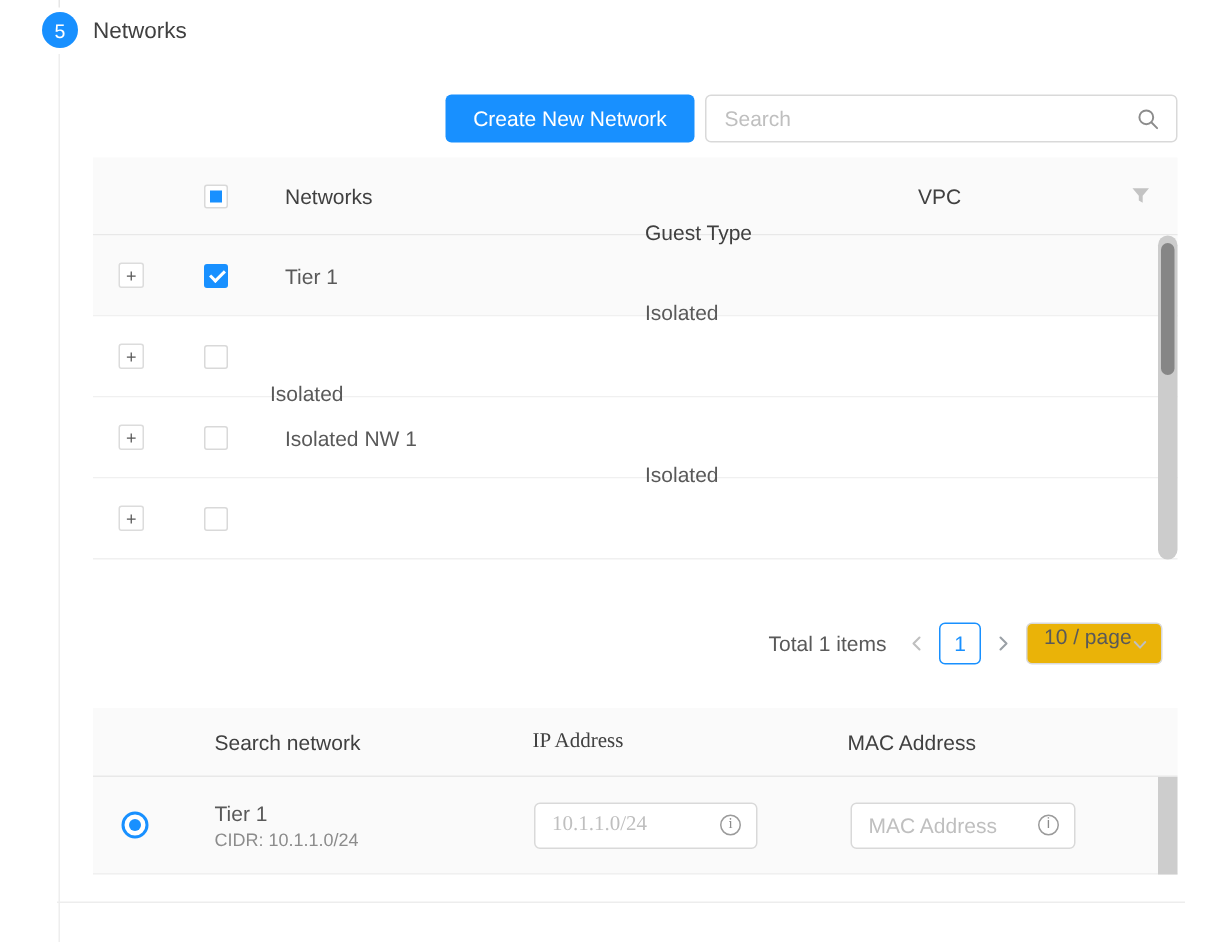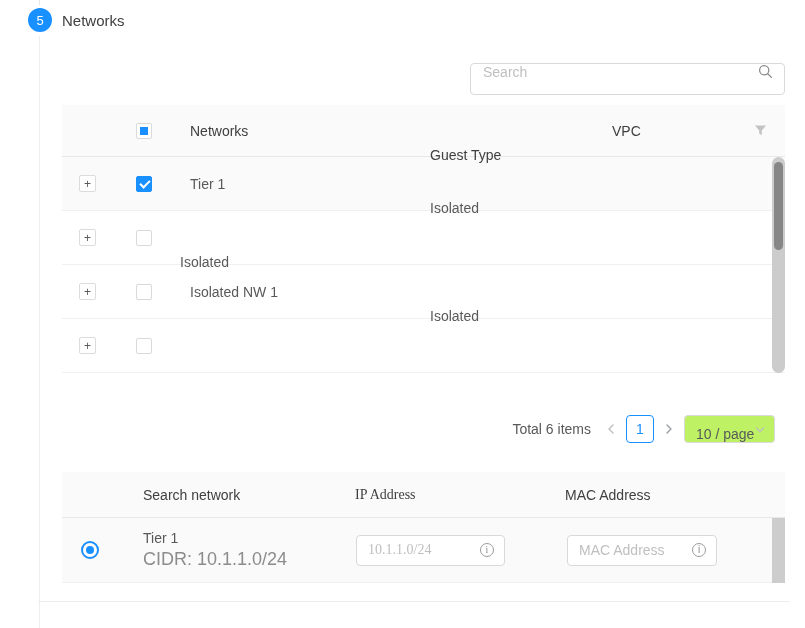--- a/index.html
+++ b/index.html
@@ -18,21 +18,21 @@
   .step-title { position:absolute; left:62px; top:12px; font-size:15px; color:#404040; }
 
   
   .create-btn {
     position:absolute; left:297px; top:63px; width:166px; height:32px;
     background:#1890ff; color:#fff; border:none; border-radius:4px;
     font-size:14px; font-family:inherit; cursor:pointer;
   }
   .search-box {
     position:absolute; left:470px; top:63px; width:315px; height:32px; box-sizing:border-box;
-    border:1px solid #d9d9d9; border-radius:4px; background:#fff; display:flex; align-items:flex-start;
+    border:1px solid #d9d9d9; border-radius:4px; background:#fff; display:flex; align-items:center;
   }
   .search-box input {
     flex:1; min-width:0; border:none; outline:none; background:transparent;
     padding:0 8px 0 12px; font-size:14px; color:#595959; font-family:inherit;
   }
   .search-box input::placeholder { color:#bfbfbf; }
   .search-icon { margin-right:11px; flex-shrink:0; display:block; }
 
   
   .tbl { position:absolute; left:62px; box-sizing:border-box; background:#fff; }
@@ -91,21 +91,21 @@
   }
   .pg-total { margin-right:5px; }
   .pg-nav { width:18px; height:28px; display:flex; align-items:center; justify-content:center; cursor:pointer; background:none; border:none; padding:0; }
   .pg-page {
     width:28px; height:28px; box-sizing:border-box; border:1px solid #1890ff; border-radius:4px;
     color:#1890ff; background:#fff; display:flex; align-items:center; justify-content:center;
     font-size:14px; font-family:inherit; cursor:pointer;
   }
   .pg-size {
     width:91px; height:28px; box-sizing:border-box; border:1px solid #d9d9d9; border-radius:4px;
-    background:#bef264; display:flex; align-items:flex-end; padding-left:11px; position:relative; cursor:pointer;
+    background:#eab308; display:flex; align-items:flex-start; padding-left:11px; position:relative; cursor:pointer;
   }
   .pg-size .chev { position:absolute; right:9px; top:10px; }
 
   
   .d-radio { width:55px; display:flex; justify-content:center; }
   .d-name  { width:225px; padding-left:26px; }
   .d-ip    { width:212px; padding-left:13px;font-family:Liberation Serif, serif; }
   .d-mac   { flex:1; padding-left:11px; }
 
   .trow2 {
@@ -114,21 +114,21 @@
   }
   .radio {
     width:18px; height:18px; box-sizing:border-box; border:2px solid #1890ff; border-radius:50%;
     background:#fff; position:relative; cursor:pointer; display:inline-block;
   }
   .radio::after {
     content:""; position:absolute; left:3px; top:3px; width:8px; height:8px;
     border-radius:50%; background:#1890ff;
   }
   .net-name { font-size:14px; color:#595959; }
-  .net-cidr { font-size:18px; color:#8c8c8c; margin-top:3px; }
+  .net-cidr { font-size:12px; color:#8c8c8c; margin-top:3px; }
 
   .cell-input {
     width:149px; height:31px; box-sizing:border-box; border:1px solid #d9d9d9; border-radius:4px;
     background:#fff; display:flex; align-items:center; margin-left:1px;
   }
   .cell-input.mac { width:150px; margin-left:2px; }
   .cell-input input {
     flex:1; min-width:0; border:none; outline:none; background:transparent;
     padding:0 4px 0 11px; font-size:14px; color:#595959; font-family:inherit;
   }
@@ -146,20 +146,21 @@
 
 <div class="page">
 
   <div class="step-line-top"></div>
   <div class="step-circle">
     <span>5</span>
   </div>
   <div class="step-title">Networks</div>
   <div class="step-line"></div>
 
+  <button class="create-btn">Create New Network</button>
   <div class="search-box">
     <input placeholder="Search" style="">
     <svg class="search-icon" width="15" height="15" viewBox="0 0 15 15">
       <circle cx="6.2" cy="6.2" r="4.6" fill="none" stroke="#8c8c8c" stroke-width="1.3"></circle>
       <line x1="9.7" y1="9.7" x2="13.4" y2="13.4" stroke="#8c8c8c" stroke-width="1.3" stroke-linecap="round"></line>
     </svg>
   </div>
 
   <div class="tbl tbl1">
     <div class="thead">
@@ -220,21 +221,21 @@
           <span class="cb"></span>
         </div>
       <div class="col c-vpc-b td"></div>
     </div>
 
     <div class="sb-track1"></div>
     <div class="sb-thumb1"></div>
   </div>
 
   <div class="pagination">
-    <span class="pg-total">Total 6 items</span>
+    <span class="pg-total">Total 1 items</span>
     <button class="pg-nav">
       <svg width="8" height="12" viewBox="0 0 8 12">
         <polyline points="6,2 2,6 6,10" fill="none" stroke="#bfbfbf" stroke-width="1.4" stroke-linecap="round" stroke-linejoin="round"></polyline>
       </svg>
     </button>
     <button class="pg-page">1</button>
     <button class="pg-nav">
       <svg width="8" height="12" viewBox="0 0 8 12">
         <polyline points="2,2 6,6 2,10" fill="none" stroke="#9aa0a6" stroke-width="1.4" stroke-linecap="round" stroke-linejoin="round"></polyline>
       </svg>

